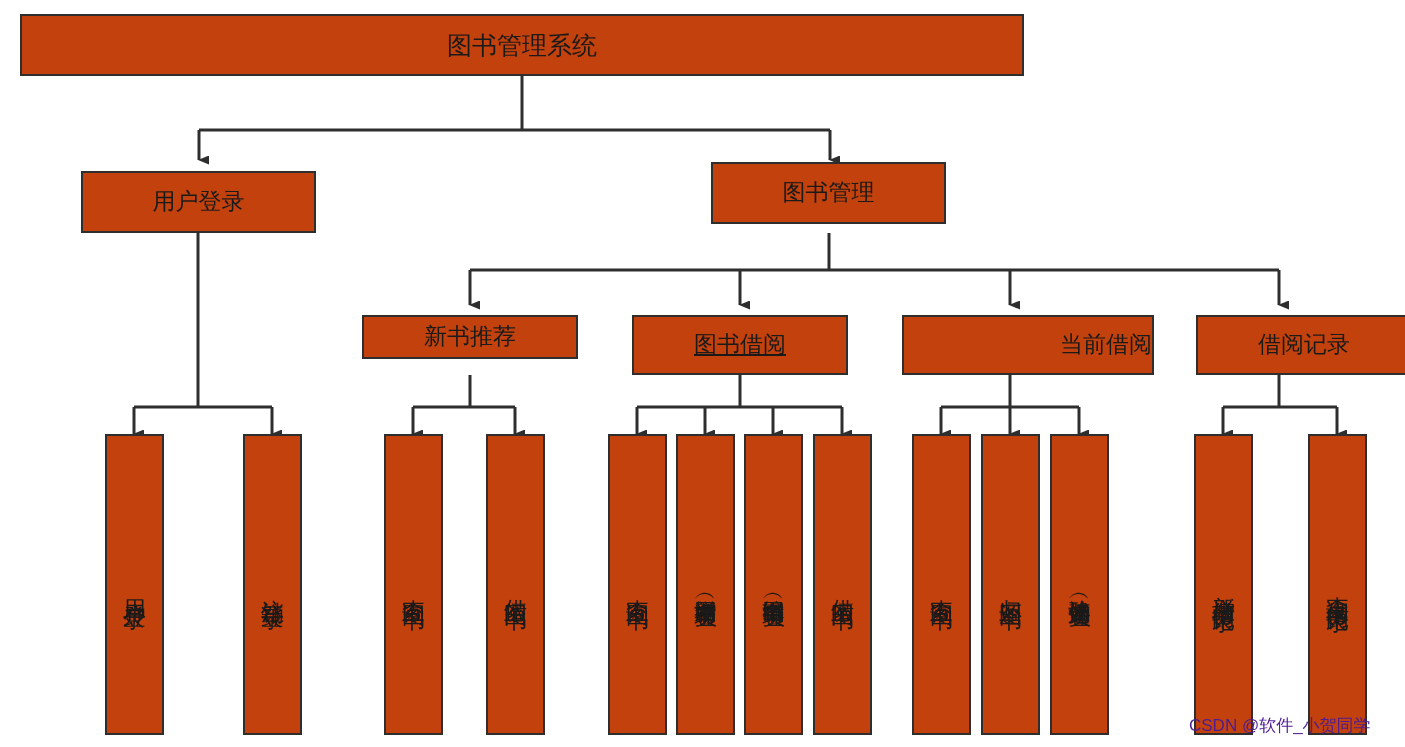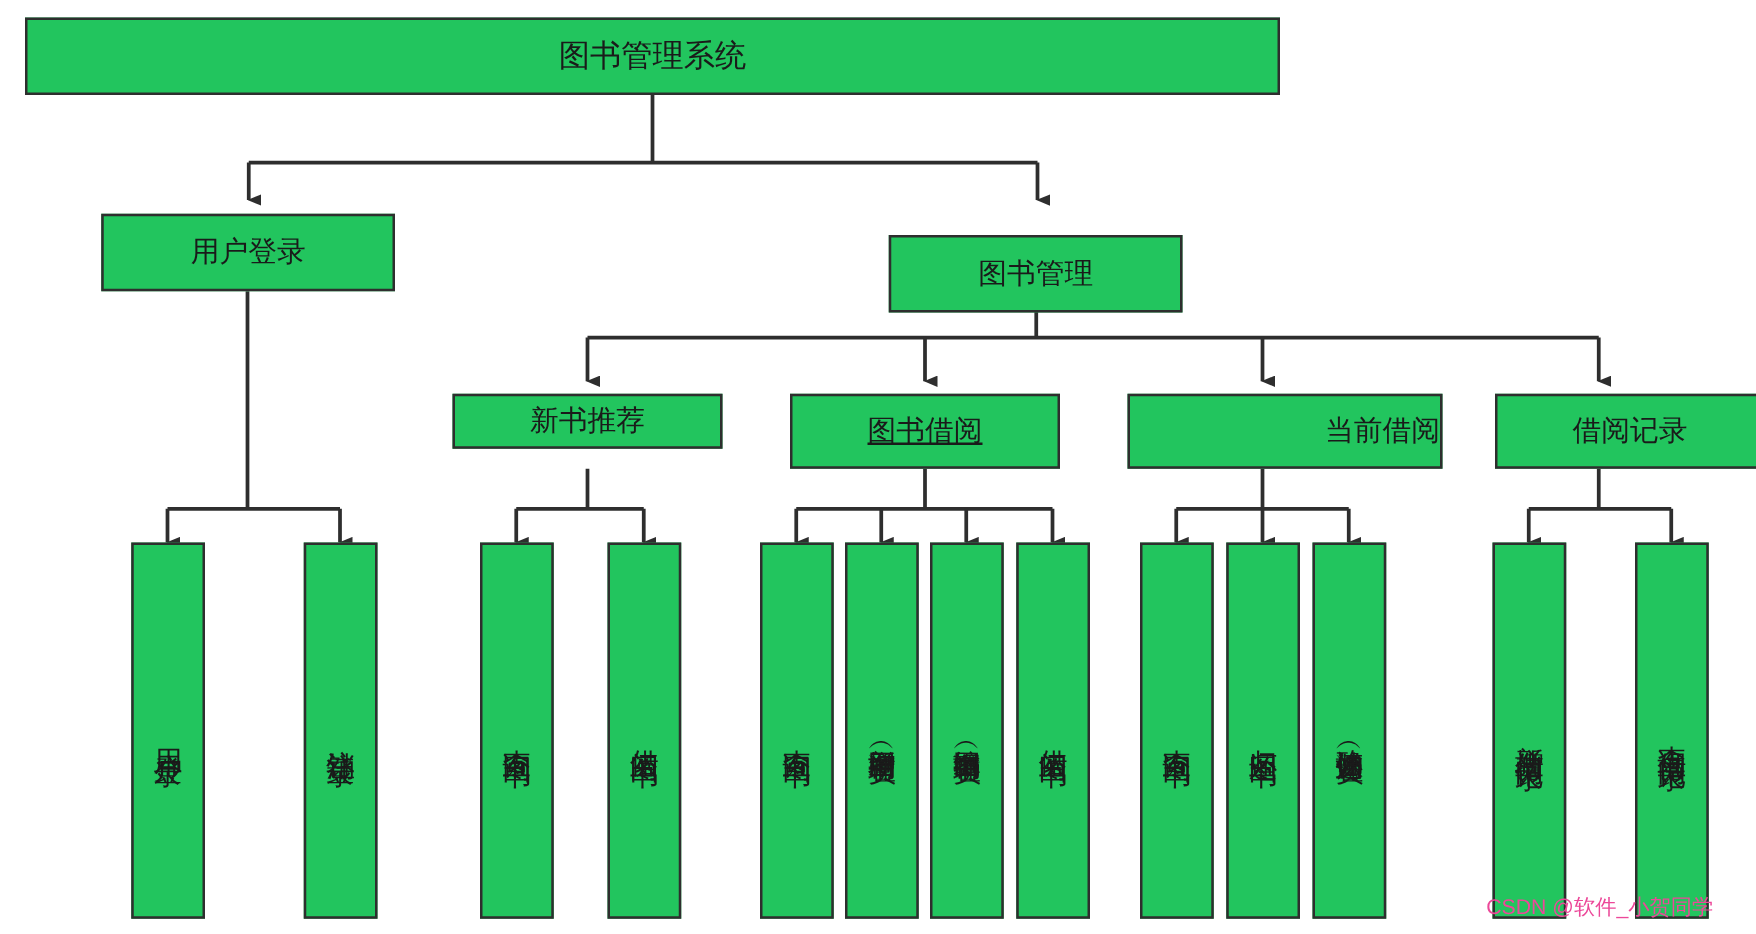--- a/index.html
+++ b/index.html
@@ -21,21 +21,21 @@
     position: absolute;
     left: 0;
     top: 0;
     width: 1405px;
     height: 747px;
   }
   .node {
     position: absolute;
     box-sizing: border-box;
     border: 2px solid #2e2e2e;
-    background: #22c55e;
+    background: #c2410c;
     display: flex;
     align-items: center;
     justify-content: center;
     color: #1a1a1a;
     z-index: 2;
   }
   .node-label {
     display: block;
     text-align: center;
     line-height: 1.12;
@@ -65,21 +65,21 @@
   }
   .node.level-leaf.tall-text .node-label {
     font-size: 22px;
     letter-spacing: 1px;
   }
   #watermark {
     position: absolute;
     left: 1189px;
     top: 714px;
     font-size: 17px;
-    color: #ec4899;
+    color: #4c1d95;
     white-space: nowrap;
     z-index: 3;
     font-family: "Liberation Sans", "DejaVu Sans", sans-serif;
   }
 </style>
 </head>
 <body>
 
 <div id="diagram-canvas">
 
@@ -133,21 +133,21 @@
     </g>
   </svg>
 
   <div class="node level-root" style="left:20px; top:14px; width:1004px; height:62px;">
     <span class="node-label">图书管理系统</span>
   </div>
 
   <div class="node level-mid" style="left:81px; top:171px; width:235px; height:62px;">
     <span class="node-label">用户登录</span>
   </div>
-  <div class="node level-mid" style="left:711px; top:188px; width:235px; height:62px;">
+  <div class="node level-mid" style="left:711px; top:162px; width:235px; height:62px;">
     <span class="node-label">图书管理</span>
   </div>
 
   <div class="node level-mid" style="left:362px; top:315px; width:216px; height:44px;">
     <span class="node-label">新书推荐</span>
   </div>
   <div class="node level-mid" style="left:632px; top:315px; width:216px; height:60px;text-decoration:underline;">
     <span class="node-label">图书借阅</span>
   </div>
   <div class="node level-mid" style="left:902px; top:315px; width:252px; height:60px;justify-content:flex-end;">

